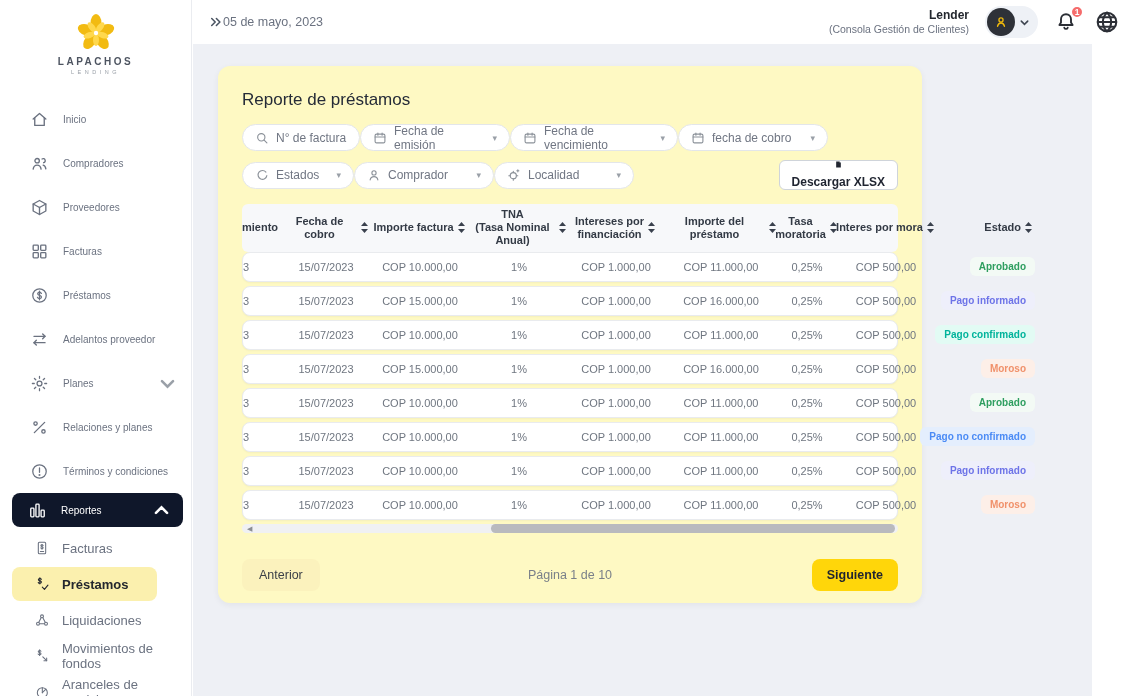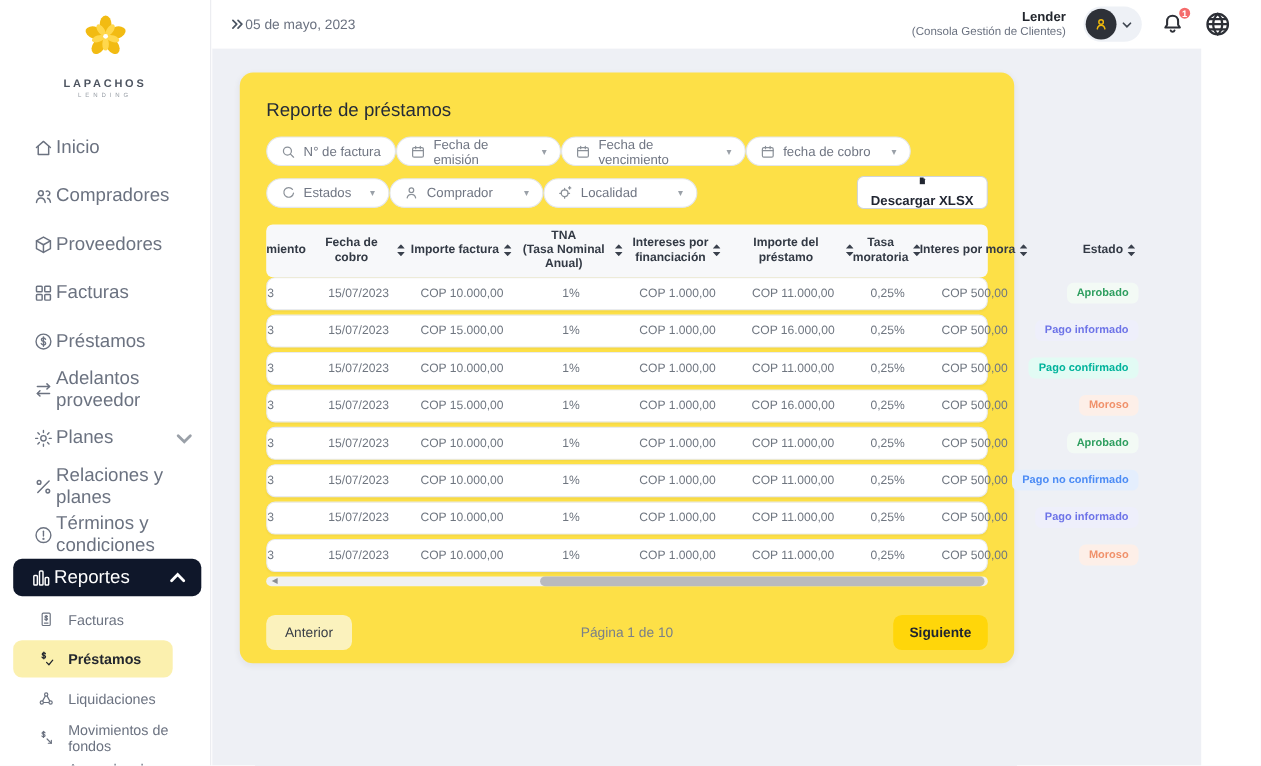--- a/index.html
+++ b/index.html
@@ -1,24 +1,24 @@
 <!DOCTYPE html>
 <html><head>
 <meta charset="utf-8">
 <style>
   * { margin:0; padding:0; box-sizing:border-box; }
   html,body { width:1146px; height:696px; font-family:"Liberation Sans", sans-serif; background:#fff; position:relative; overflow:hidden; }
 
   
   .sidebar { position:absolute; left:0; top:0; width:192px; height:696px; background:#fff; border-right:1px solid #eaecf0; z-index:3; }
   .logo { text-align:center; padding-top:10px; }
-  .brand-name { font-size:10px; font-weight:bold; letter-spacing:2.5px; color:#4d5460; margin-top:17px; }
+  .brand-name { font-size:10px; font-weight:bold; letter-spacing:2.5px; color:#4d5460; margin-top:2px; }
   .brand-tag { font-size:5.5px; letter-spacing:3.5px; color:#9aa0a8; margin-top:2px; }
   .nav { margin-top:22px; }
-  .nav-item { display:flex; align-items:center; gap:2px; height:44px; padding:0 14px 0 30px; color:#6b7280; font-size:17px; cursor:pointer; }
+  .nav-item { display:flex; align-items:center; gap:14px; height:44px; padding:0 14px 0 30px; color:#6b7280; font-size:10px; cursor:pointer; }
   .nav-item svg { width:19px; height:19px; flex:0 0 19px; }
   .nav-item .chev { margin-left:auto; }
   .nav-item.dark { background:#0f172a; color:#fff; border-radius:8px; margin:0 8px 0 12px; height:34px; padding:0 12px 0 16px; }
   .subnav { margin-top:4px; }
   .sub-item { display:flex; align-items:center; gap:12px; height:34px; padding:0 14px 0 34px; color:#6b7280; font-size:13px; cursor:pointer; margin-bottom:2px; }
   .sub-item svg { width:16px; height:16px; flex:0 0 16px; }
   .sub-item.active { background:#fbf0ae; border-radius:8px; margin:0 34px 2px 12px; padding-left:22px; color:#23272e; font-weight:bold; }
 
   
   .topbar { position:absolute; left:193px; top:0; width:953px; height:44px; background:#fff; display:flex; align-items:center; padding:0 26px 0 16px; z-index:2; }
@@ -27,21 +27,21 @@
   .user-meta { text-align:right; line-height:1.25; }
   .user-name { font-size:12px; font-weight:bold; color:#23272e; }
   .user-role { font-size:10.5px; color:#6b7280; }
   .avatar-pill { display:flex; align-items:center; gap:4px; background:#eef1f6; border-radius:999px; padding:2px 8px 2px 2px; cursor:pointer; }
   .avatar-circle { width:28px; height:28px; border-radius:50%; background:#2e3138; display:flex; align-items:center; justify-content:center; }
   .bell-wrap { position:relative; cursor:pointer; }
   .badge-red { position:absolute; top:-5px; right:-6px; background:#f56b6b; color:#fff; font-size:8.5px; font-weight:bold; width:14px; height:14px; border-radius:50%; display:flex; align-items:center; justify-content:center; border:2px solid #fff; }
 
   
   .main { position:absolute; left:193px; top:44px; width:899px; height:652px; background:#eef0f5; z-index:1; }
-  .card { position:absolute; left:25px; top:22px; width:704px; height:537px; background:#fde047; border-radius:12px; box-shadow:0 2px 6px rgba(29,41,57,.06); padding:24px; }
+  .card { position:absolute; left:25px; top:22px; width:704px; height:537px; background:#fef9c3; border-radius:12px; box-shadow:0 2px 6px rgba(29,41,57,.06); padding:24px; }
   .page-title { font-size:17px; color:#252b37; margin-bottom:14px; }
 
   .filters-row { display:flex; margin-bottom:9px; align-items:center; }
   .pill { display:flex; align-items:center; gap:7px; height:27px; border:1px solid #e3e6ea; border-radius:999px; background:#fff; padding:0 12px; font-size:12px; color:#707683; cursor:pointer; }
   .pill svg { width:14px; height:14px; flex:0 0 14px; color:#8b9199; }
   .pill .caret { margin-left:auto; color:#9aa0a8; font-size:9px; }
   .w1 { width:118px; } .w2 { width:150px; } .w3 { width:168px; } .w4 { width:150px; }
   .w5 { width:112px; } .w6 { width:140px; } .w7 { width:140px; }
   .dl-btn { margin-left:auto; display:flex; align-items:center; gap:7px; height:30px; padding:0 12px; border:1px solid #cfd4da; border-radius:6px; background:#fff; font-size:12px; font-weight:bold; color:#1f2430; cursor:pointer;flex-direction:column; }
 

